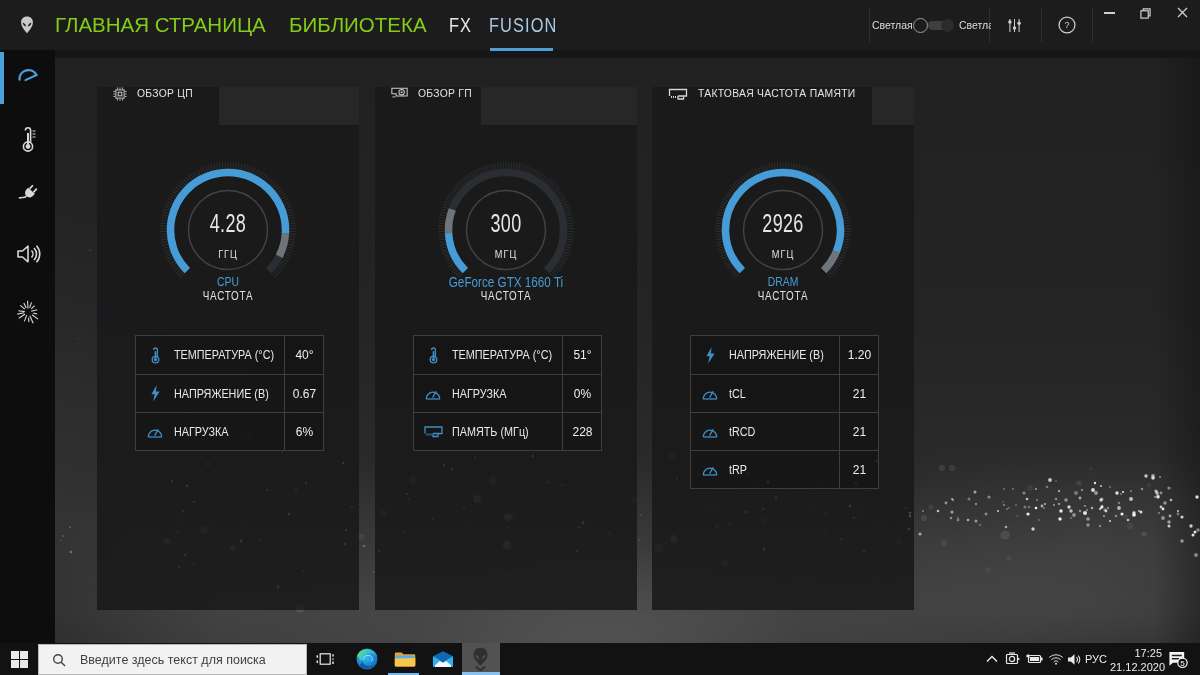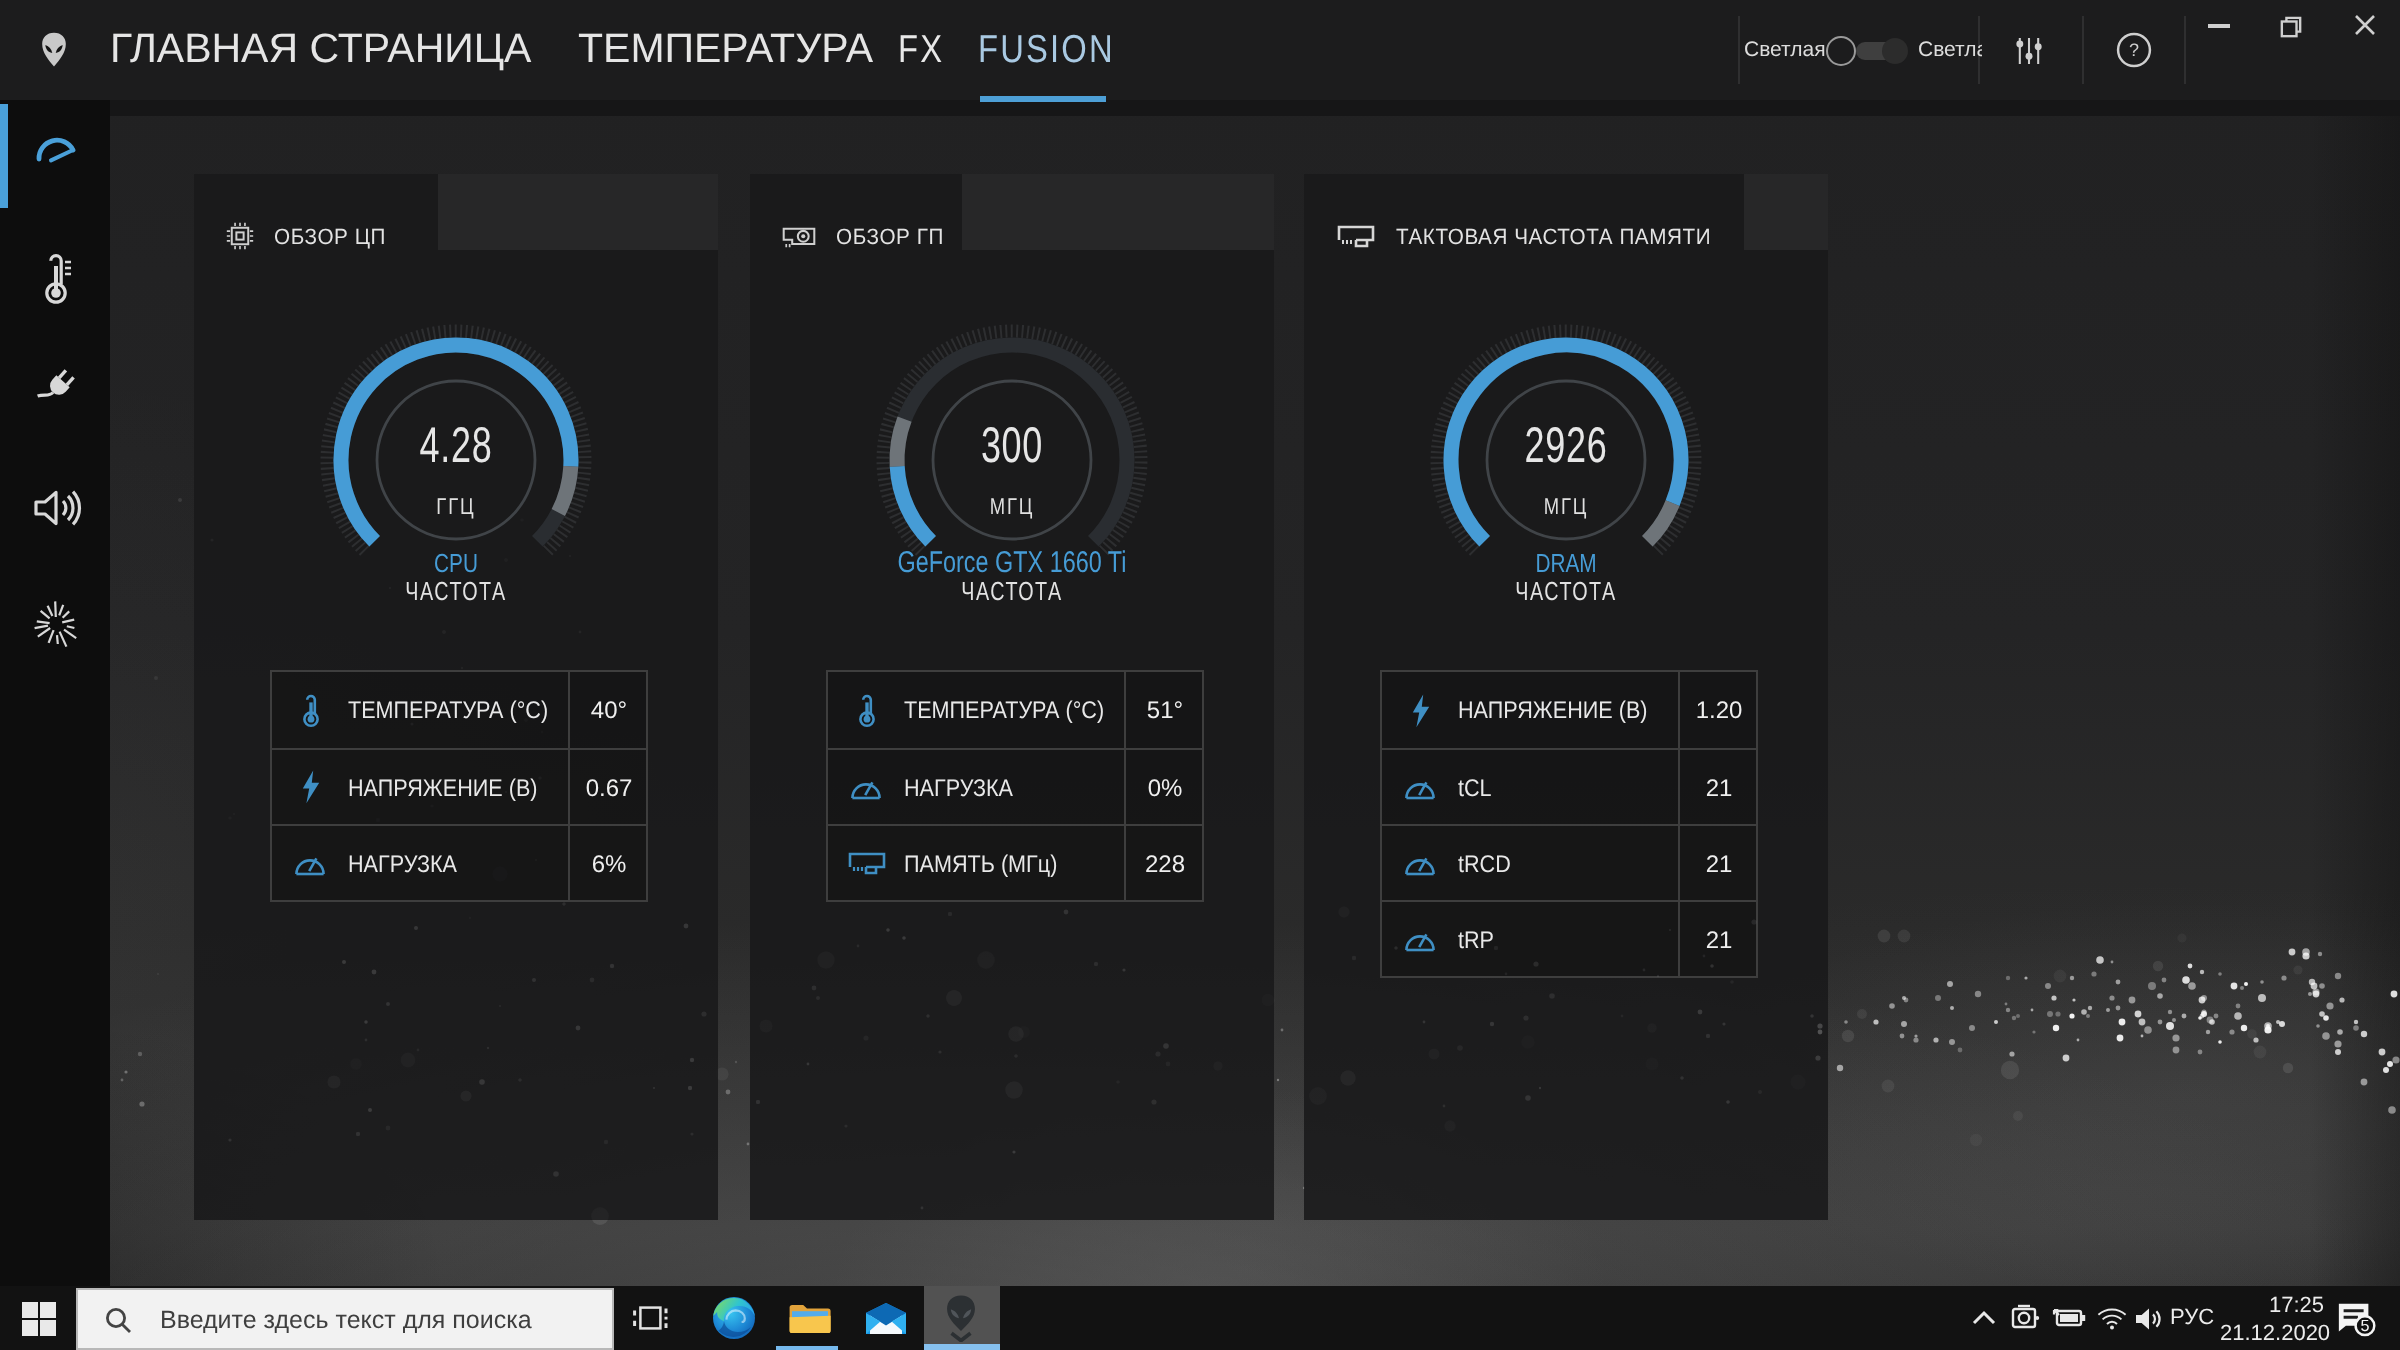--- a/index.html
+++ b/index.html
@@ -12,27 +12,27 @@
   radial-gradient(700px 220px at 90% 92%, rgba(120,120,120,0.13), rgba(120,120,120,0) 70%),
   radial-gradient(340px 130px at 1090px 500px, rgba(130,130,130,0.12), rgba(130,130,130,0) 75%),
   radial-gradient(500px 400px at 0% 70%, rgba(110,110,110,0.10), rgba(110,110,110,0) 70%),
   radial-gradient(300px 180px at 0% 100%, rgba(8,8,8,0.45), rgba(8,8,8,0) 75%),
   linear-gradient(180deg,#212122 0%,#242425 45%,#2a2a2a 70%,#343434 95%,#2f2f2f 100%);}
 #topbar {position:absolute;left:0;top:0;width:1200px;height:50px;background:#1c1c1d}
 #substrip {position:absolute;left:0;top:50px;width:1200px;height:8px;background:#161617}
 #sidebar {position:absolute;left:0;top:50px;width:55px;height:593px;background:#0d0d0d}
 .sbicon {position:absolute;left:0;width:55px;text-align:center}
 #taskbar {position:absolute;left:0;top:643px;width:1200px;height:32px;background:#121212}
-.nav {position:absolute;top:0;height:50px;line-height:50px;color:#e5e5e5;font-size:20.5px;
+.nav {position:absolute;top:0;height:50px;line-height:50px;color:#84cc16;font-size:20.5px;
  letter-spacing:0px;white-space:nowrap}
 .navsm {position:absolute;top:0;height:50px;line-height:50px;color:#e4e4e4;font-size:19.5px;
  transform:scaleX(0.84);transform-origin:left center;white-space:nowrap;letter-spacing:1.3px}
 .panel {position:absolute;top:87px;width:262px;height:523px}
 .phead {position:absolute;left:0;top:0;width:262px;height:38px;background:#272728}
-.ptab {position:absolute;left:0;top:0;height:38px;background:#1a1a1b;display:flex;align-items:flex-end}
+.ptab {position:absolute;left:0;top:0;height:38px;background:#1a1a1b;display:flex;align-items:flex-start}
 .ptabicon {margin-left:16px;display:flex}
 .ptabtext {margin-left:10px;color:#e3e3e3;font-size:11px;letter-spacing:0.3px;white-space:nowrap;transform:scaleX(0.94);transform-origin:left center}
 .pbody {position:absolute;left:0;top:38px;width:262px;height:485px;background:rgba(25,25,26,0.88)}
 .gnum {position:absolute;left:0;top:84px;width:262px;text-align:center;color:#e6e6e6;
  font-size:25px;letter-spacing:0.5px;line-height:29px;transform:scaleX(0.72)}
 .gunit {position:absolute;left:0;top:122px;width:262px;text-align:center;color:#e0e0e0;
  font-size:11.5px;letter-spacing:1.2px;line-height:14px;transform:scaleX(0.8)}
 .gblue {position:absolute;left:0;top:149px;width:262px;text-align:center;color:#469cd6;line-height:16px;transform:scaleX(0.8)}
 .gfreq {position:absolute;left:0;top:163px;width:262px;text-align:center;color:#e2e2e2;
  font-size:13px;letter-spacing:1px;line-height:16px;transform:scaleX(0.76)}
@@ -695,21 +695,21 @@
     </svg>
 
 <div id="substrip"></div>
 <div id="topbar"></div>
 <div style="position:absolute;left:19px;top:15px"><svg width="16" height="20" viewBox="0 0 26 30">
         <path d="M13 1 C7 1 3.4 5 3.4 10.2 C3.4 17.5 8.5 23 13 28.5 C17.5 23 22.6 17.5 22.6 10.2 C22.6 5 19 1 13 1 Z" fill="#c9c9c9"></path>
         <path d="M6 11 C9 12 11 14.5 11.6 17.5 C8 16.8 6.2 14.2 6 11 Z" fill="#141414"></path>
         <path d="M20 11 C17 12 15 14.5 14.4 17.5 C18 16.8 19.8 14.2 20 11 Z" fill="#141414"></path>
       </svg></div>
 <div class="nav" style="left:55px">ГЛАВНАЯ СТРАНИЦА</div>
-<div class="nav" style="left:289px">ТЕМПЕРАТУРА</div>
+<div class="nav" style="left:289px">БИБЛИОТЕКА</div>
 <div class="navsm" style="left:449px;color:#e8e8e8">FX</div>
 <div class="navsm" style="left:489px;color:#a9c9e2">FUSION</div>
 <div style="position:absolute;left:490px;top:48px;width:63px;height:3px;background:#4d9fd6"></div>
 <div class="sep" style="left:869px"></div>
 <div class="sep" style="left:989px"></div>
 <div class="sep" style="left:1041px"></div>
 <div class="sep" style="left:1092px"></div>
 <div style="position:absolute;left:872px;top:0;height:50px;line-height:50px;color:#dcdcdc;font-size:10.5px">Светлая</div>
 <div style="position:absolute;left:913px;top:18px;width:15px;height:15px;border:1.5px solid #9a9a9a;border-radius:50%"></div>
 <div style="position:absolute;left:928px;top:21px;width:24px;height:9px;background:#3f3f3f;border-radius:5px"></div>

